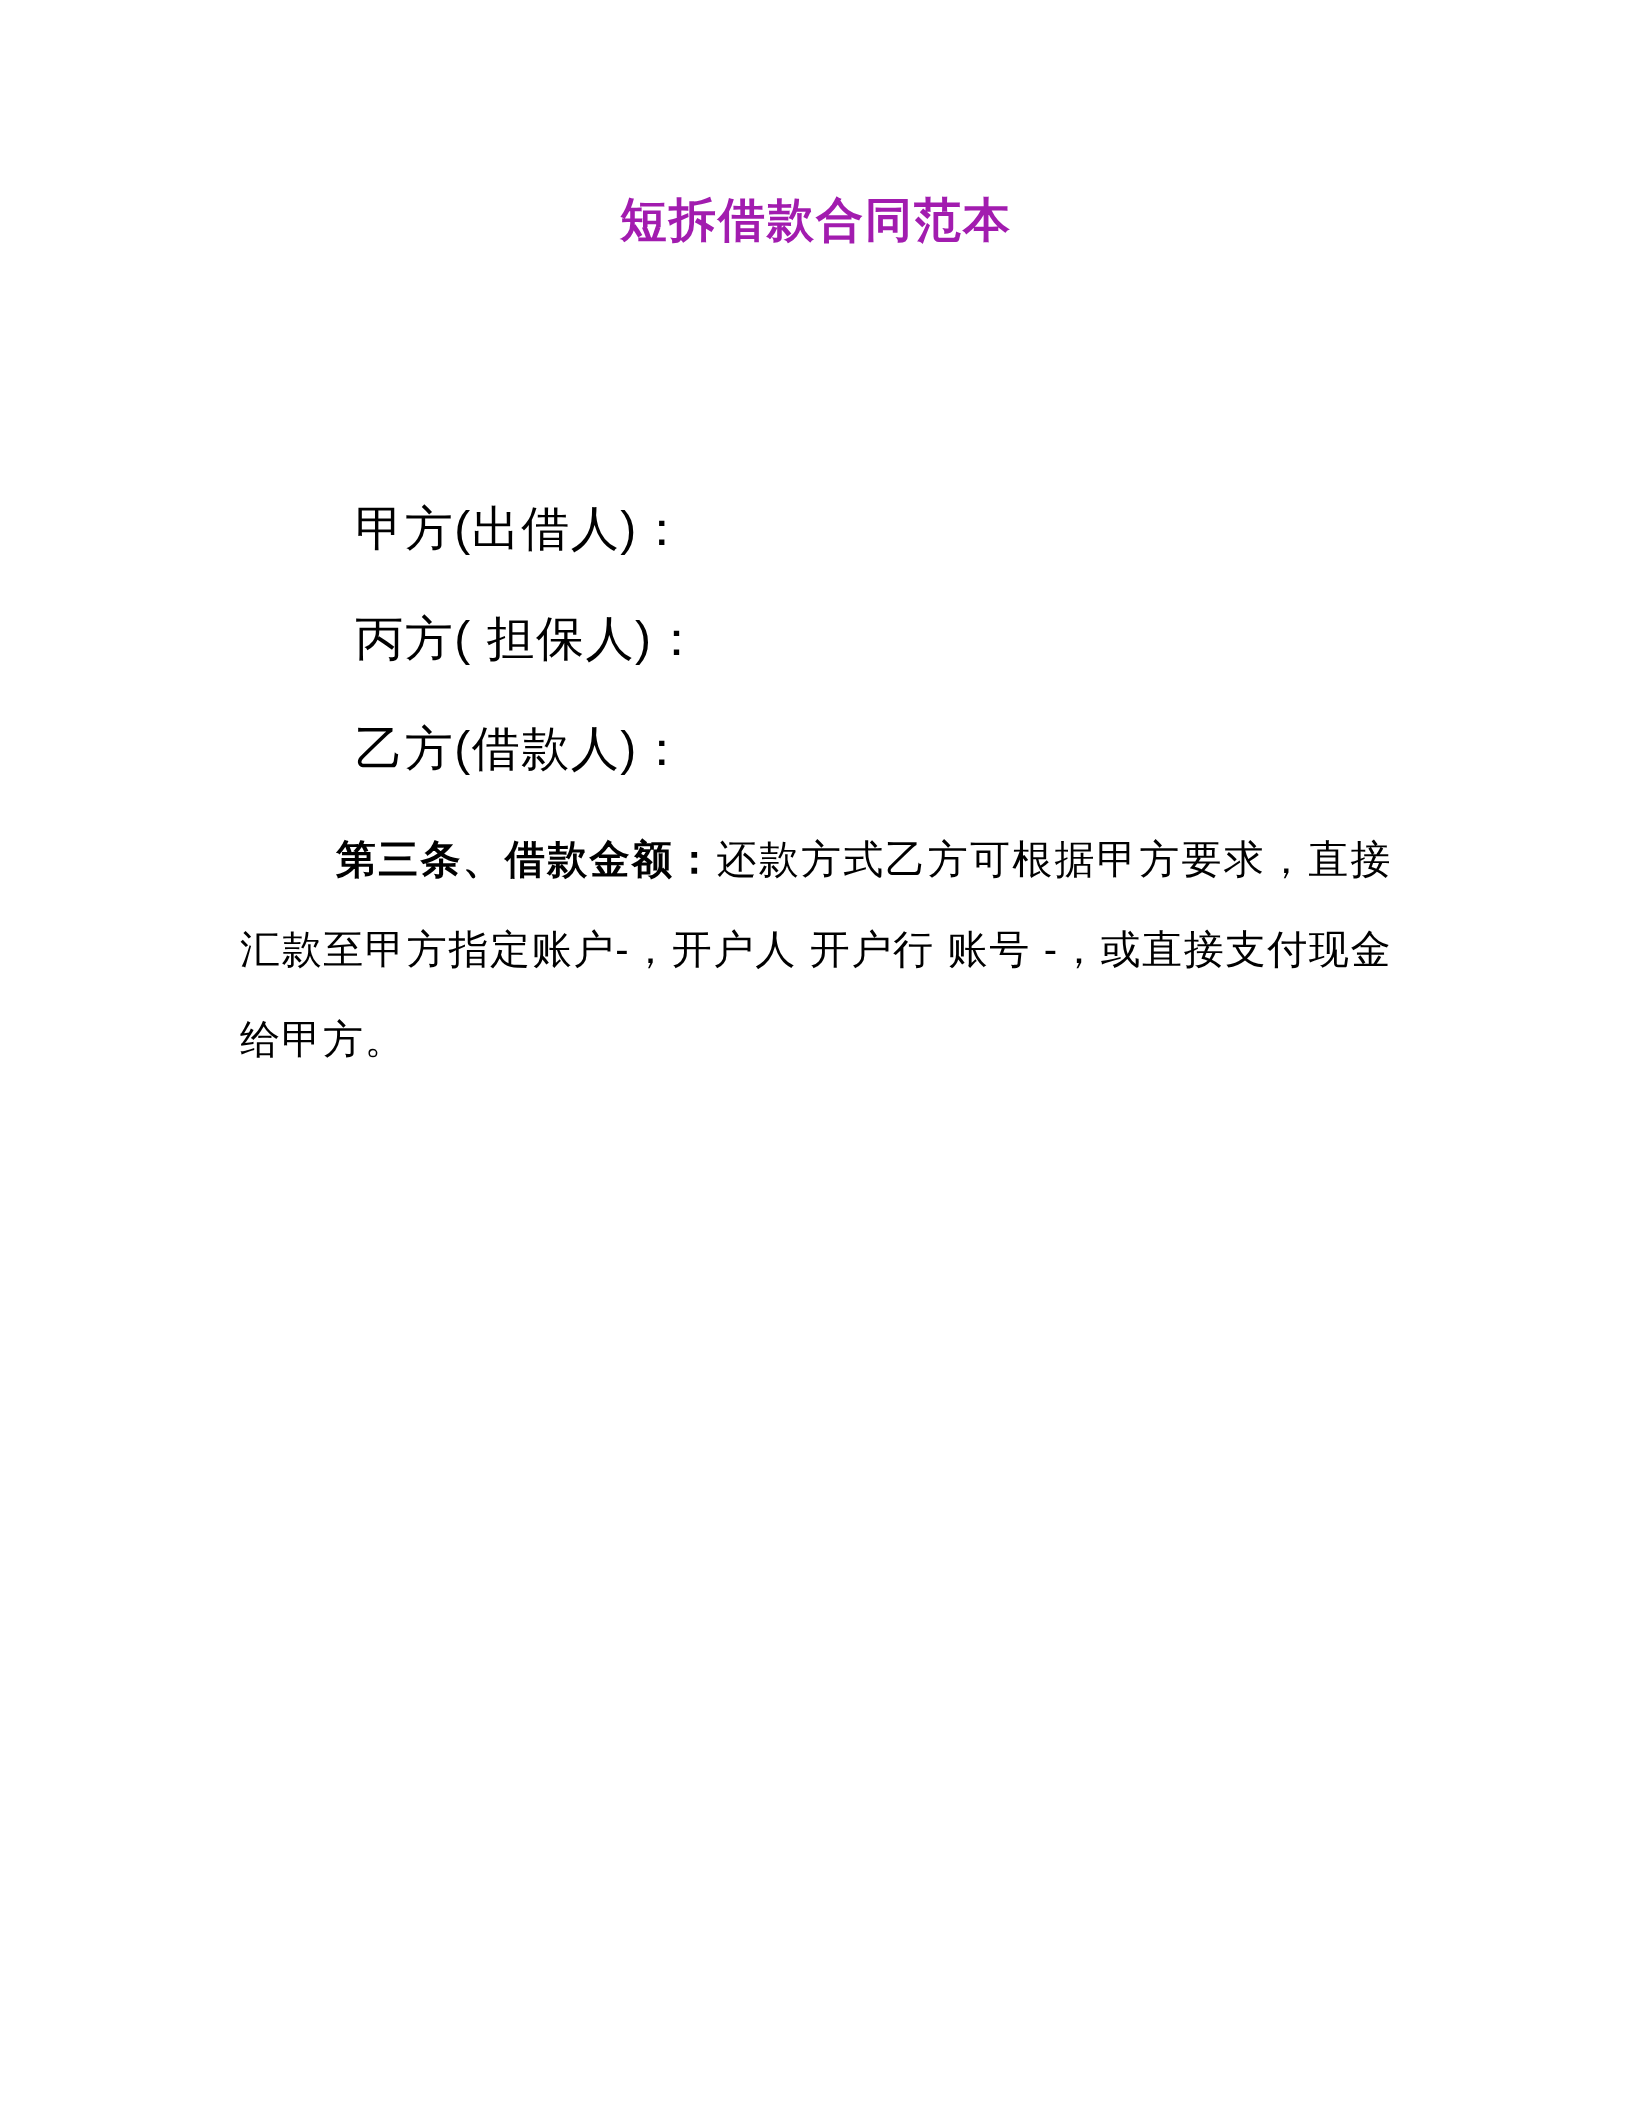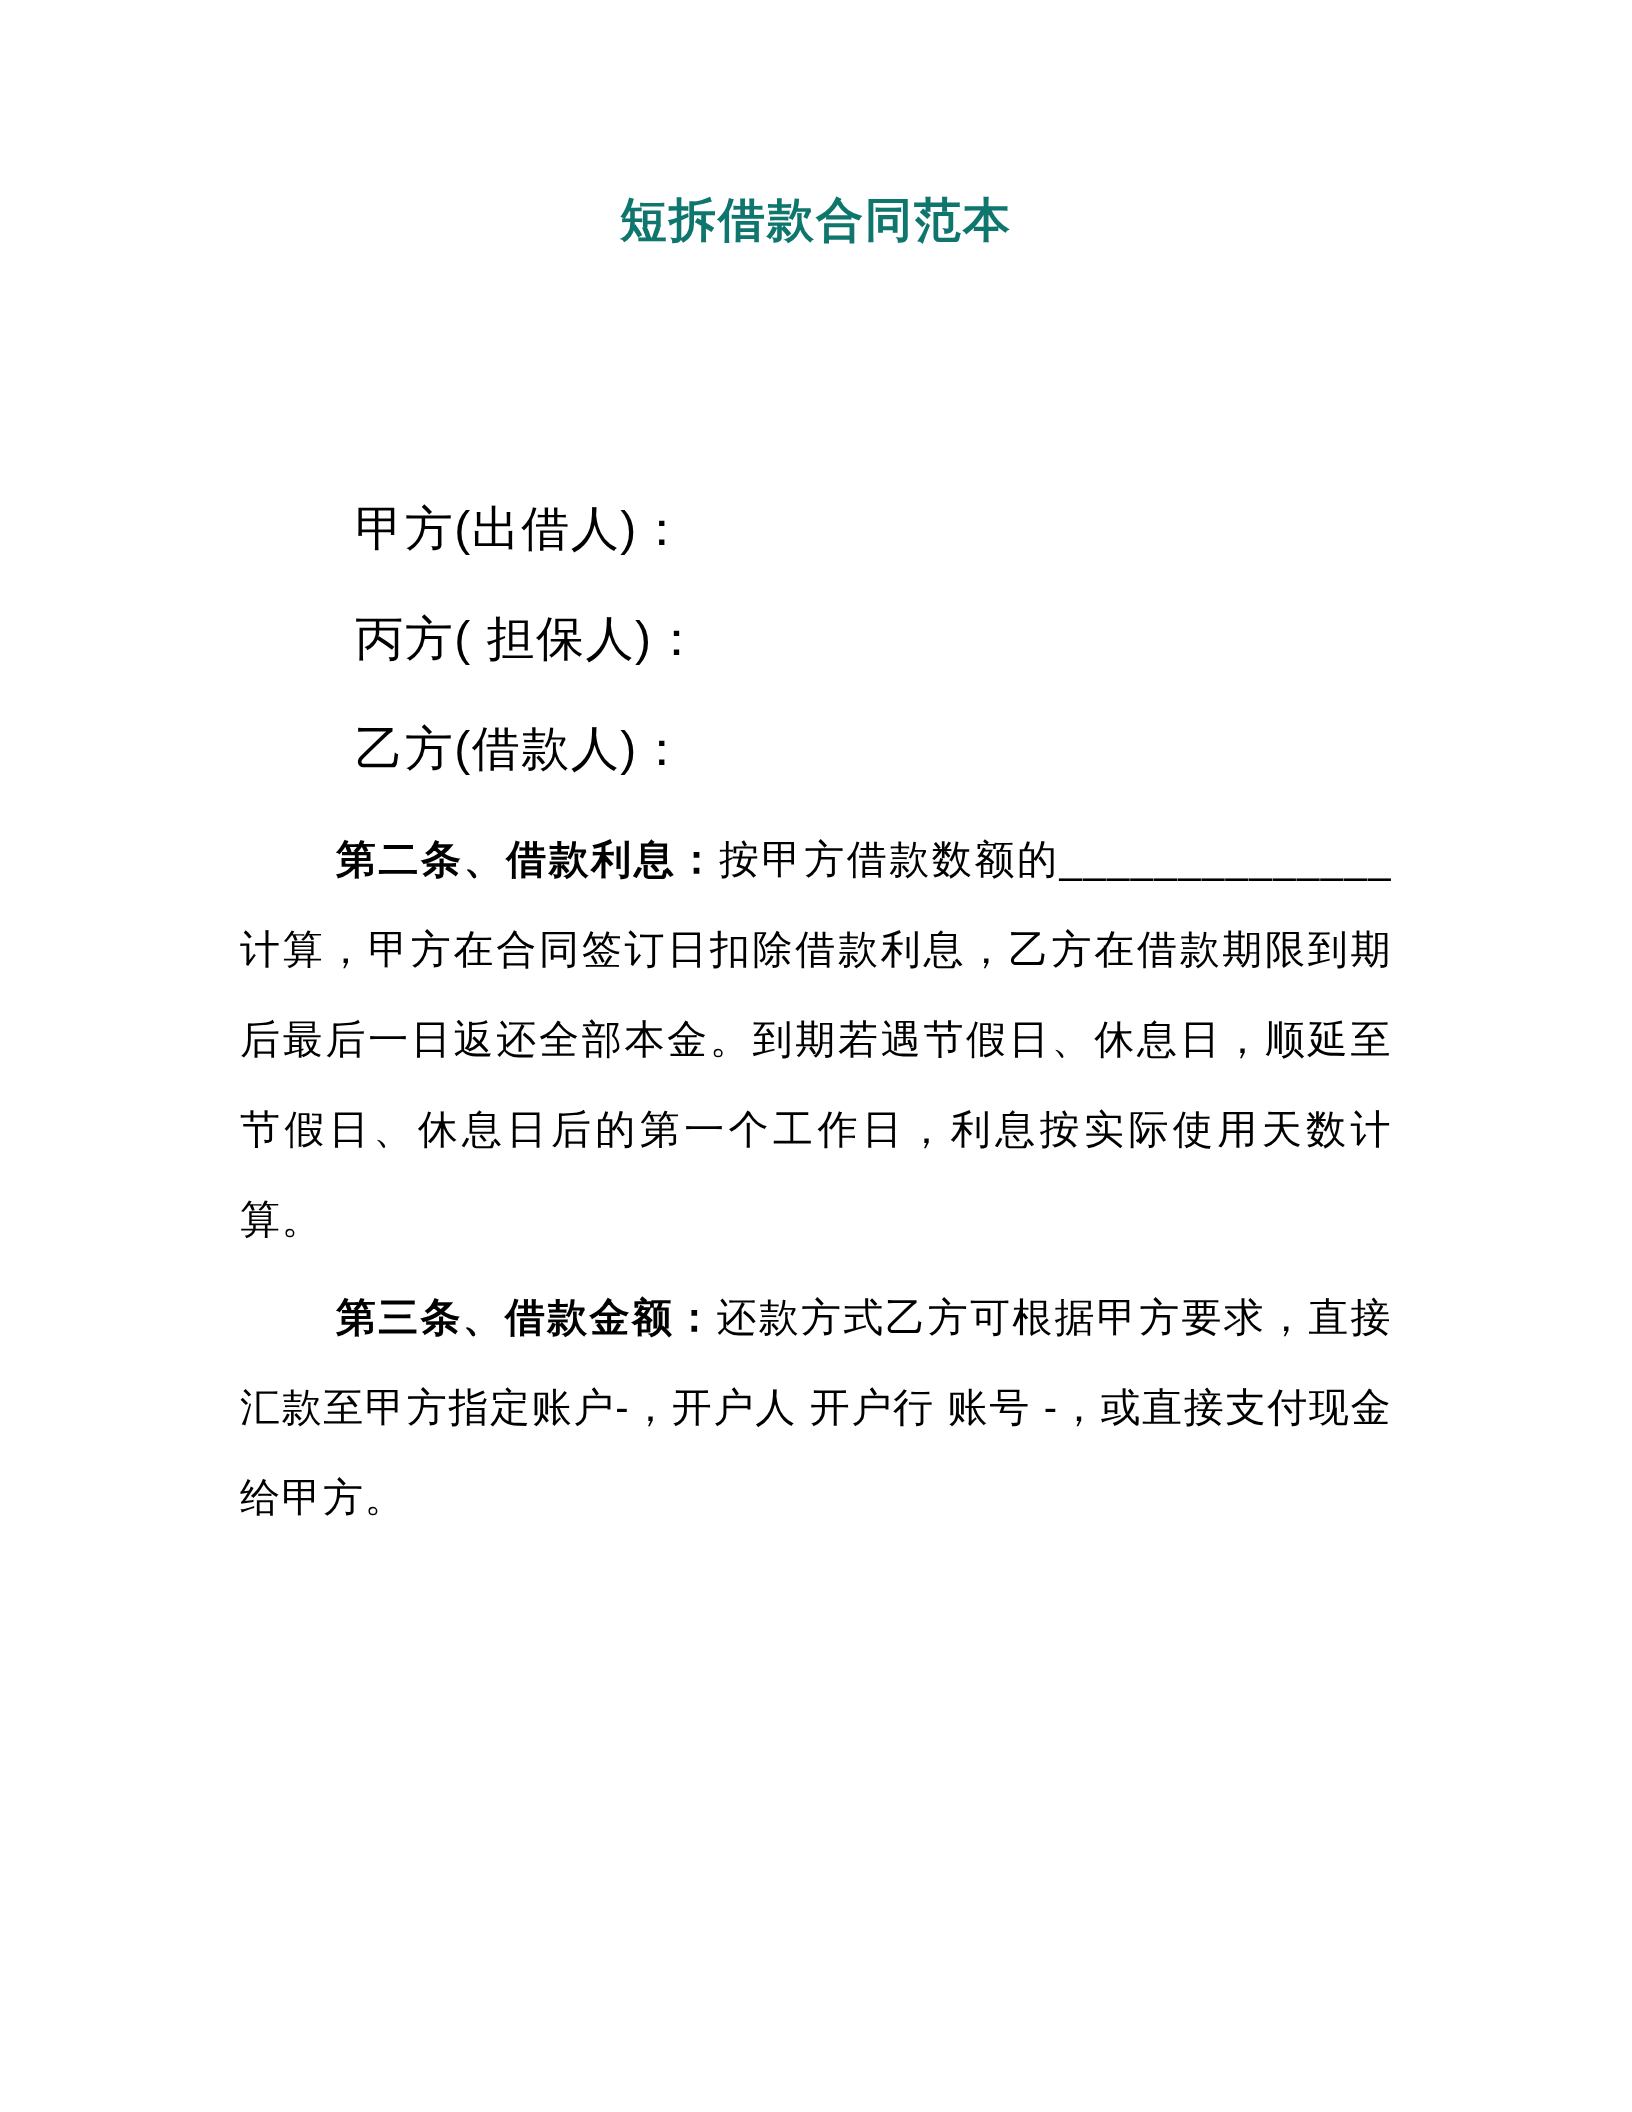--- a/index.html
+++ b/index.html
@@ -19,21 +19,21 @@
     font-family: "Liberation Sans", "DejaVu Sans", sans-serif;
     overflow: hidden;
   }
   .doc-title {
     margin: 0 0 228px 0;
     text-align: center;
     font-size: 47px;
     font-weight: 700;
     letter-spacing: 2px;
     line-height: 1.5;
-    color: #0f766e;
+    color: #a21caf;
   }
   .party-line {
     margin: 0 0 20px 0;
     text-indent: 2.4em;
     font-size: 48px;
     line-height: 90px;
     letter-spacing: 1.5px;
     white-space: pre-wrap;
   }
   .para {
@@ -57,17 +57,16 @@
   <h1 class="doc-title">短拆借款合同范本</h1>
 
   <p class="party-line">甲方(出借人)：</p>
 
   <p class="party-line">丙方( 担保人)：</p>
 
   <p class="party-line">乙方(借款人)：</p>
 
 
 
-  <p class="para"><span class="article-heading">第二条、借款利息：</span><span>按甲方借款数额的______________计算，甲方在合同签订日扣除借款利息，乙方在借款期限到期后最后一日返还全部本金。到期若遇节假日、休息日，顺延至节假日、休息日后的第一个工作日，利息按实际使用天数计算。</span></p>
 
   <p class="para"><span class="article-heading">第三条、借款金额：</span><span>还款方式乙方可根据甲方要求，直接汇款至甲方指定账户-，开户人 开户行 账号 -，或直接支付现金给甲方。</span></p>
 
 </div>
 
 </body></html>

